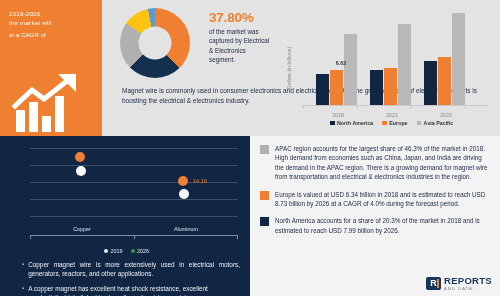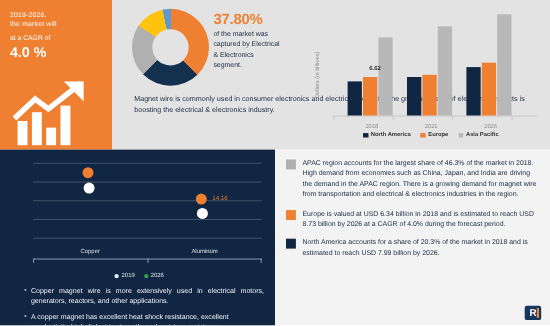--- a/index.html
+++ b/index.html
@@ -38,21 +38,21 @@
       #ffc20e 304.2deg 348.0deg,
       #5b9bd5 348.0deg 360deg
     );
     position: relative;
   }
   .donut-hole {
     position: absolute; left: 50%; top: 50%; transform: translate(-50%,-50%);
     width: 33px; height: 33px; border-radius: 50%; background: #e3e3e3;
   }
 
-  .stat-block { position: absolute; left: 92px; top: 10px; width: 62px; }
+  .stat-block { position: absolute; left: 107px; top: 10px; width: 62px; }
   .stat-pct { color: #ef7f31; font-size: 13.5px; font-weight: bold; letter-spacing: -.2px; }
   .stat-desc { color: #1b2a44; font-size: 6.3px; line-height: 9.3px; margin-top: 2px; }
 
   .gray-para {
     position: absolute; left: 20px; top: 86px; right: 10px;
     color: #1b2a44; font-size: 6.5px; line-height: 9.6px;
   }
 
   
   .panel-navy {
@@ -142,21 +142,20 @@
 <body>
 
 <div class="page">
 
   <div class="top-row">
 
     <div class="panel-orange">
       <div class="oz-line1">2019-2026,</div>
       <div class="oz-line1">the market will</div>
       <div class="oz-cagr">at a CAGR of</div>
-      <div class="oz-pct">4.0 %</div>
 
       <svg class="growth-icon" viewBox="0 0 88 62">
         <rect x="6" y="38" width="9" height="22" fill="#ffffff"></rect>
         <rect x="19" y="30" width="9" height="30" fill="#ffffff"></rect>
         <rect x="32" y="44" width="9" height="16" fill="#ffffff"></rect>
         <rect x="45" y="24" width="9" height="36" fill="#ffffff"></rect>
         <path d="M5 34 L22 18 L34 27 L62 5" stroke="#ffffff" stroke-width="5" fill="none" stroke-linecap="square"></path>
         <path d="M48 2 L66 2 L66 20 Z" fill="#ffffff"></path>
       </svg>
     </div>
@@ -293,16 +292,20 @@
     <div class="rb">
       <span class="rb-sw navy"></span>
       <span class="rb-txt">North America accounts for a share of 20.3% of the market in 2018 and is estimated to reach USD 7.99 billion by 2026.</span>
     </div>
 
     <div class="logo">
       <span class="logo-mark">
         <span class="logo-mark-r">R</span>
         <span class="logo-bar"></span>
       </span>
+      <span class="logo-text">
+        <span class="logo-main" style="display:block;">REPORTS</span>
+        <span class="logo-sub" style="display:block;">AND DATA...</span>
+      </span>
     </div>
   </div>
 
 </div>
 
 </body></html>

